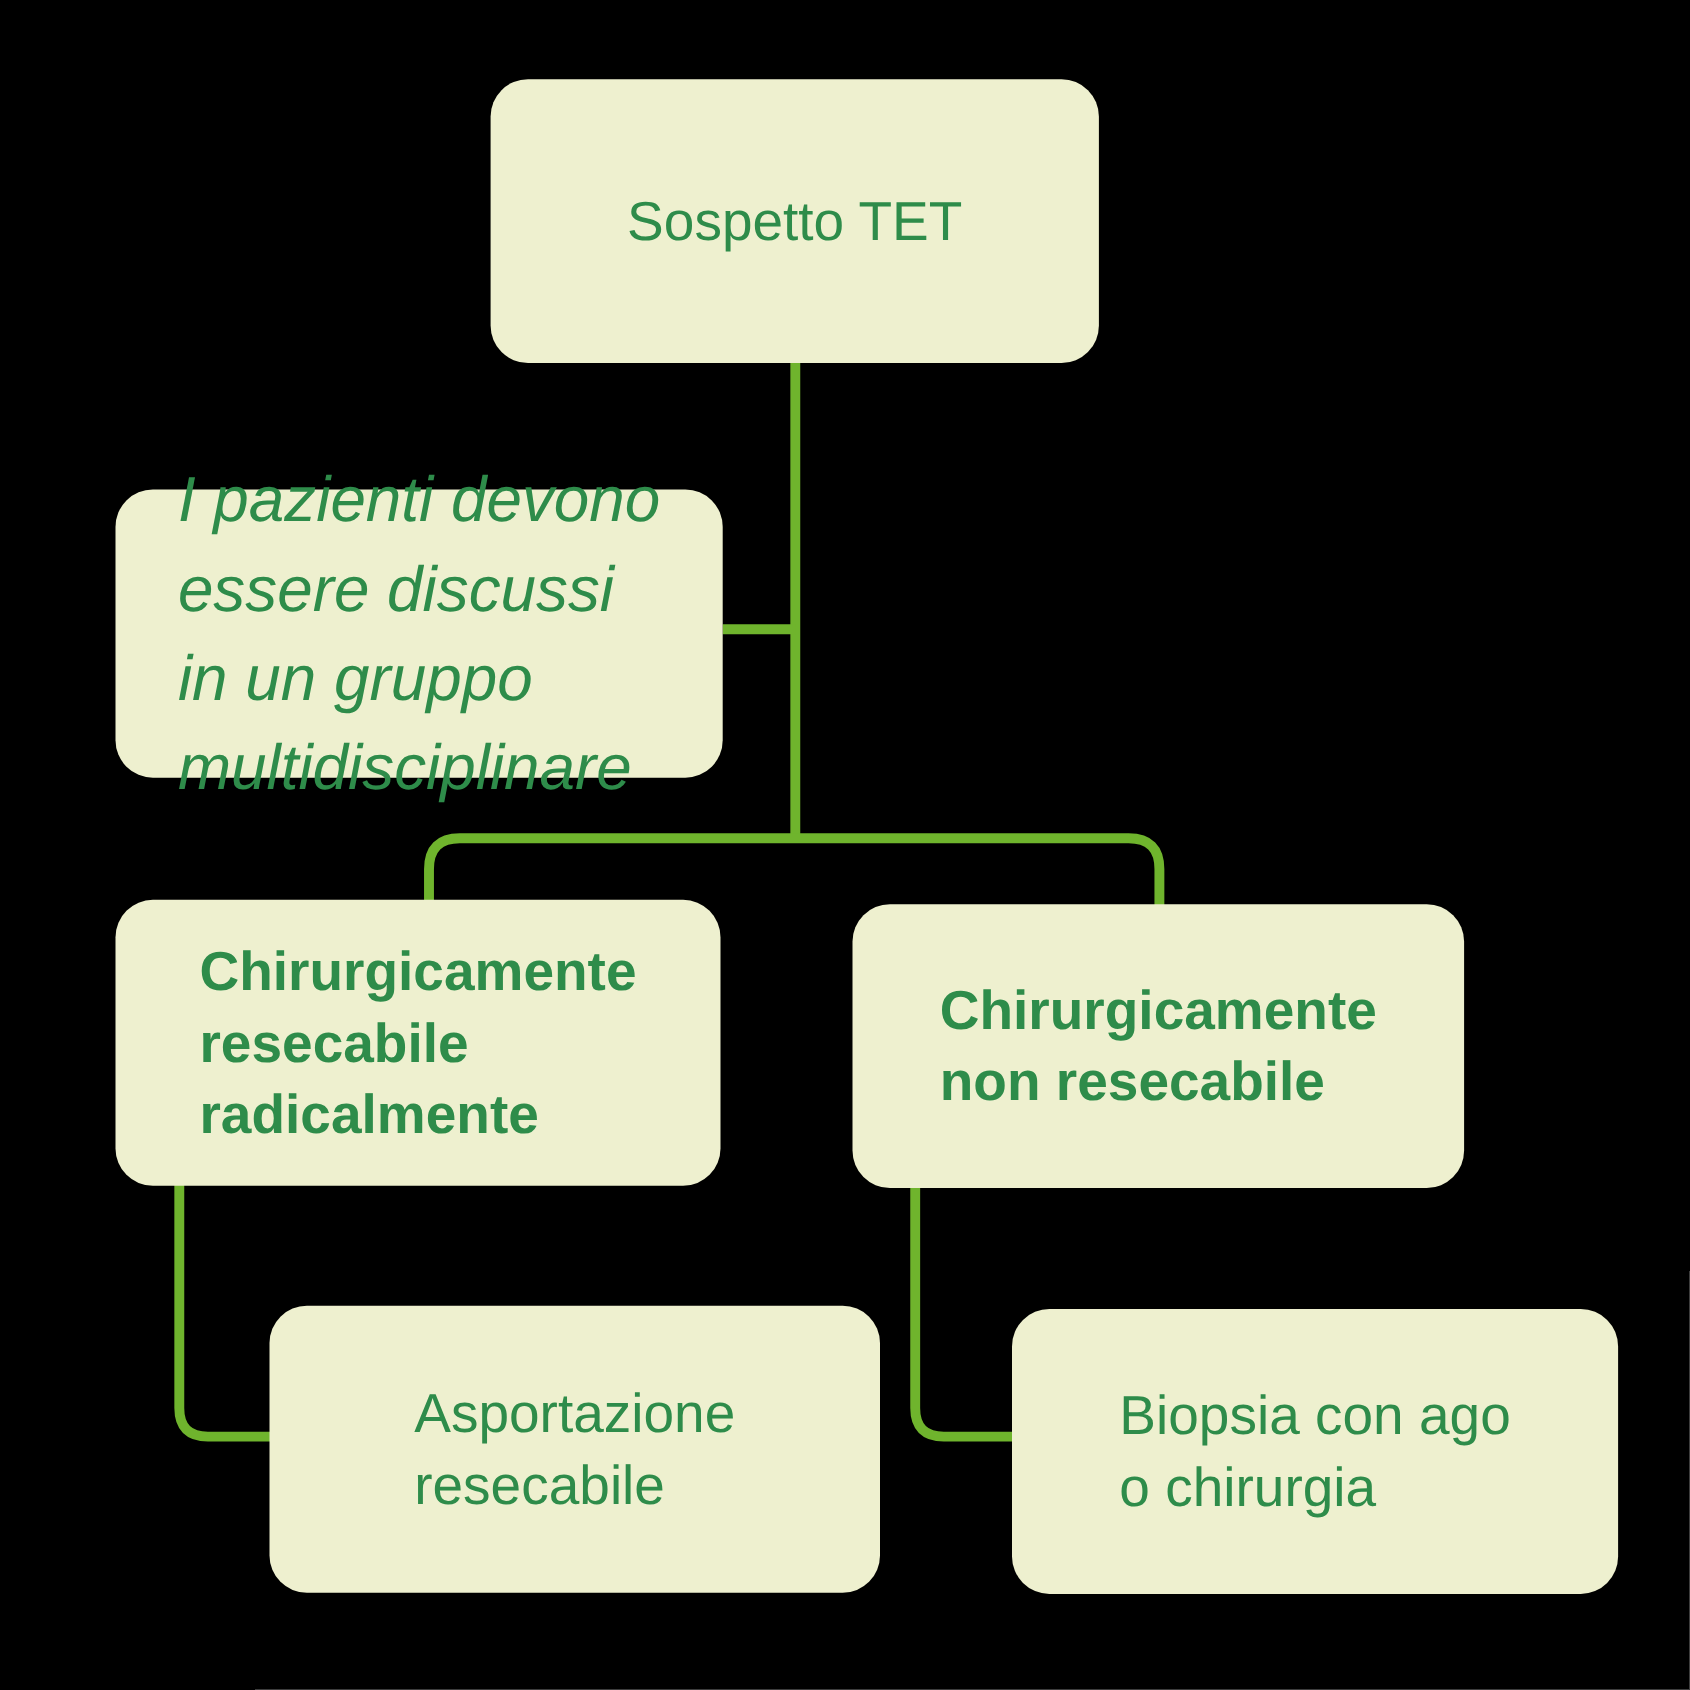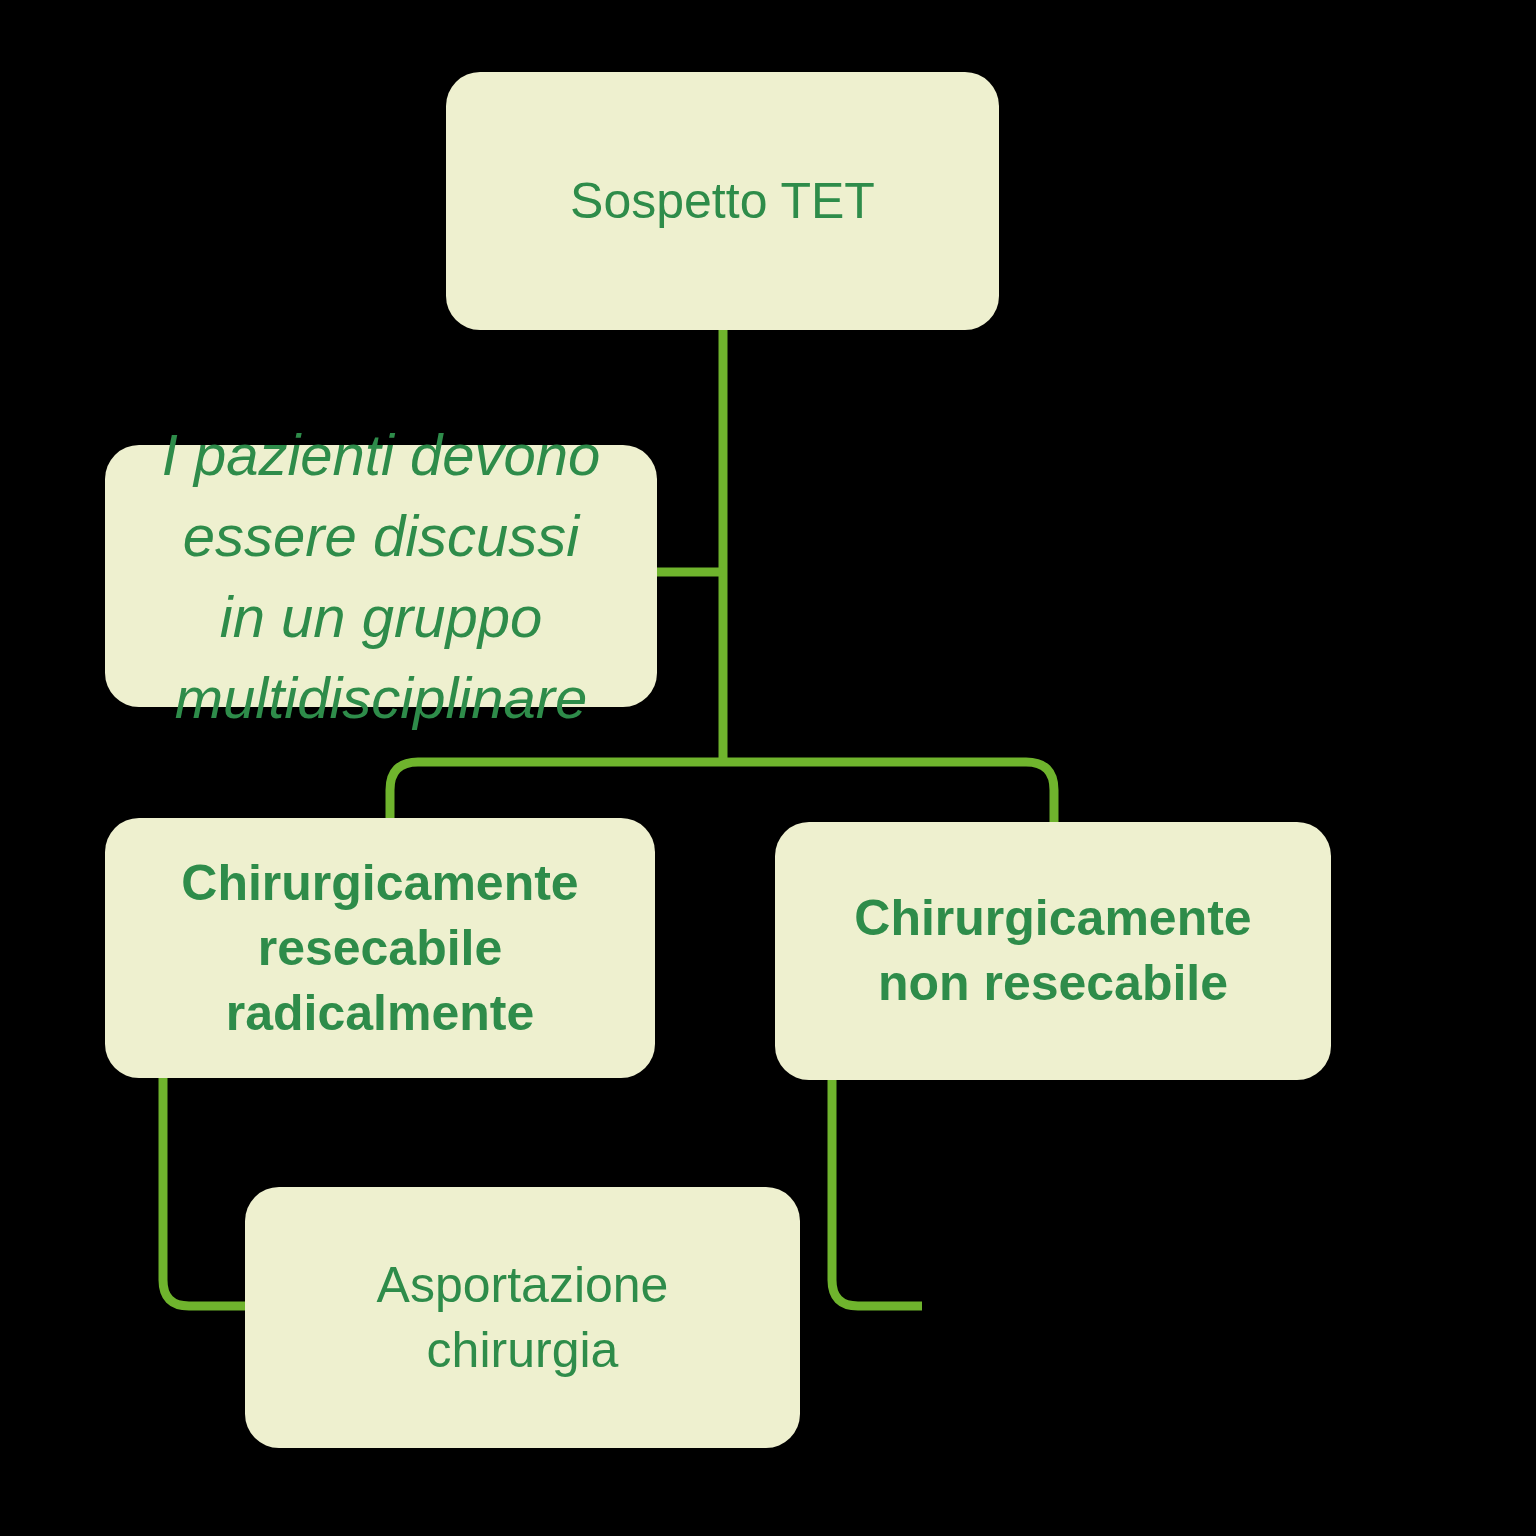--- a/index.html
+++ b/index.html
@@ -22,21 +22,20 @@
     fill: none;
     stroke-width: 9px;
   }
   .box {
     position: absolute;
     background: var(--box-fill, #eef0cf);
     border-radius: 34px;
     display: flex;
     align-items: center;
     justify-content: center;
-    text-align: center;
     color: var(--text-green, #2e8c4a);
     font-size: 50px;
     line-height: 1.3;
   }
   .box .label {
     white-space: pre-line;
   }
   .box.root        { left: 446px;  top: 72px;   width: 553px; height: 258px; }
   .box.note        { left: 105px;  top: 445px;  width: 552px; height: 262px;
                      font-style: italic; font-size: 58px; line-height: 1.4; }
@@ -75,17 +74,21 @@
 radicalmente</span>
   </div>
 
   <div class="box branch-r">
     <span class="label">Chirurgicamente
 non resecabile</span>
   </div>
 
   <div class="box outcome-l">
     <span class="label">Asportazione
-chirurgia</span>
+resecabile</span>
   </div>
 
+  <div class="box outcome-r">
+    <span class="label">Biopsia con ago
+o chirurgia</span>
+  </div>
 
 </div>
 
 </body></html>

